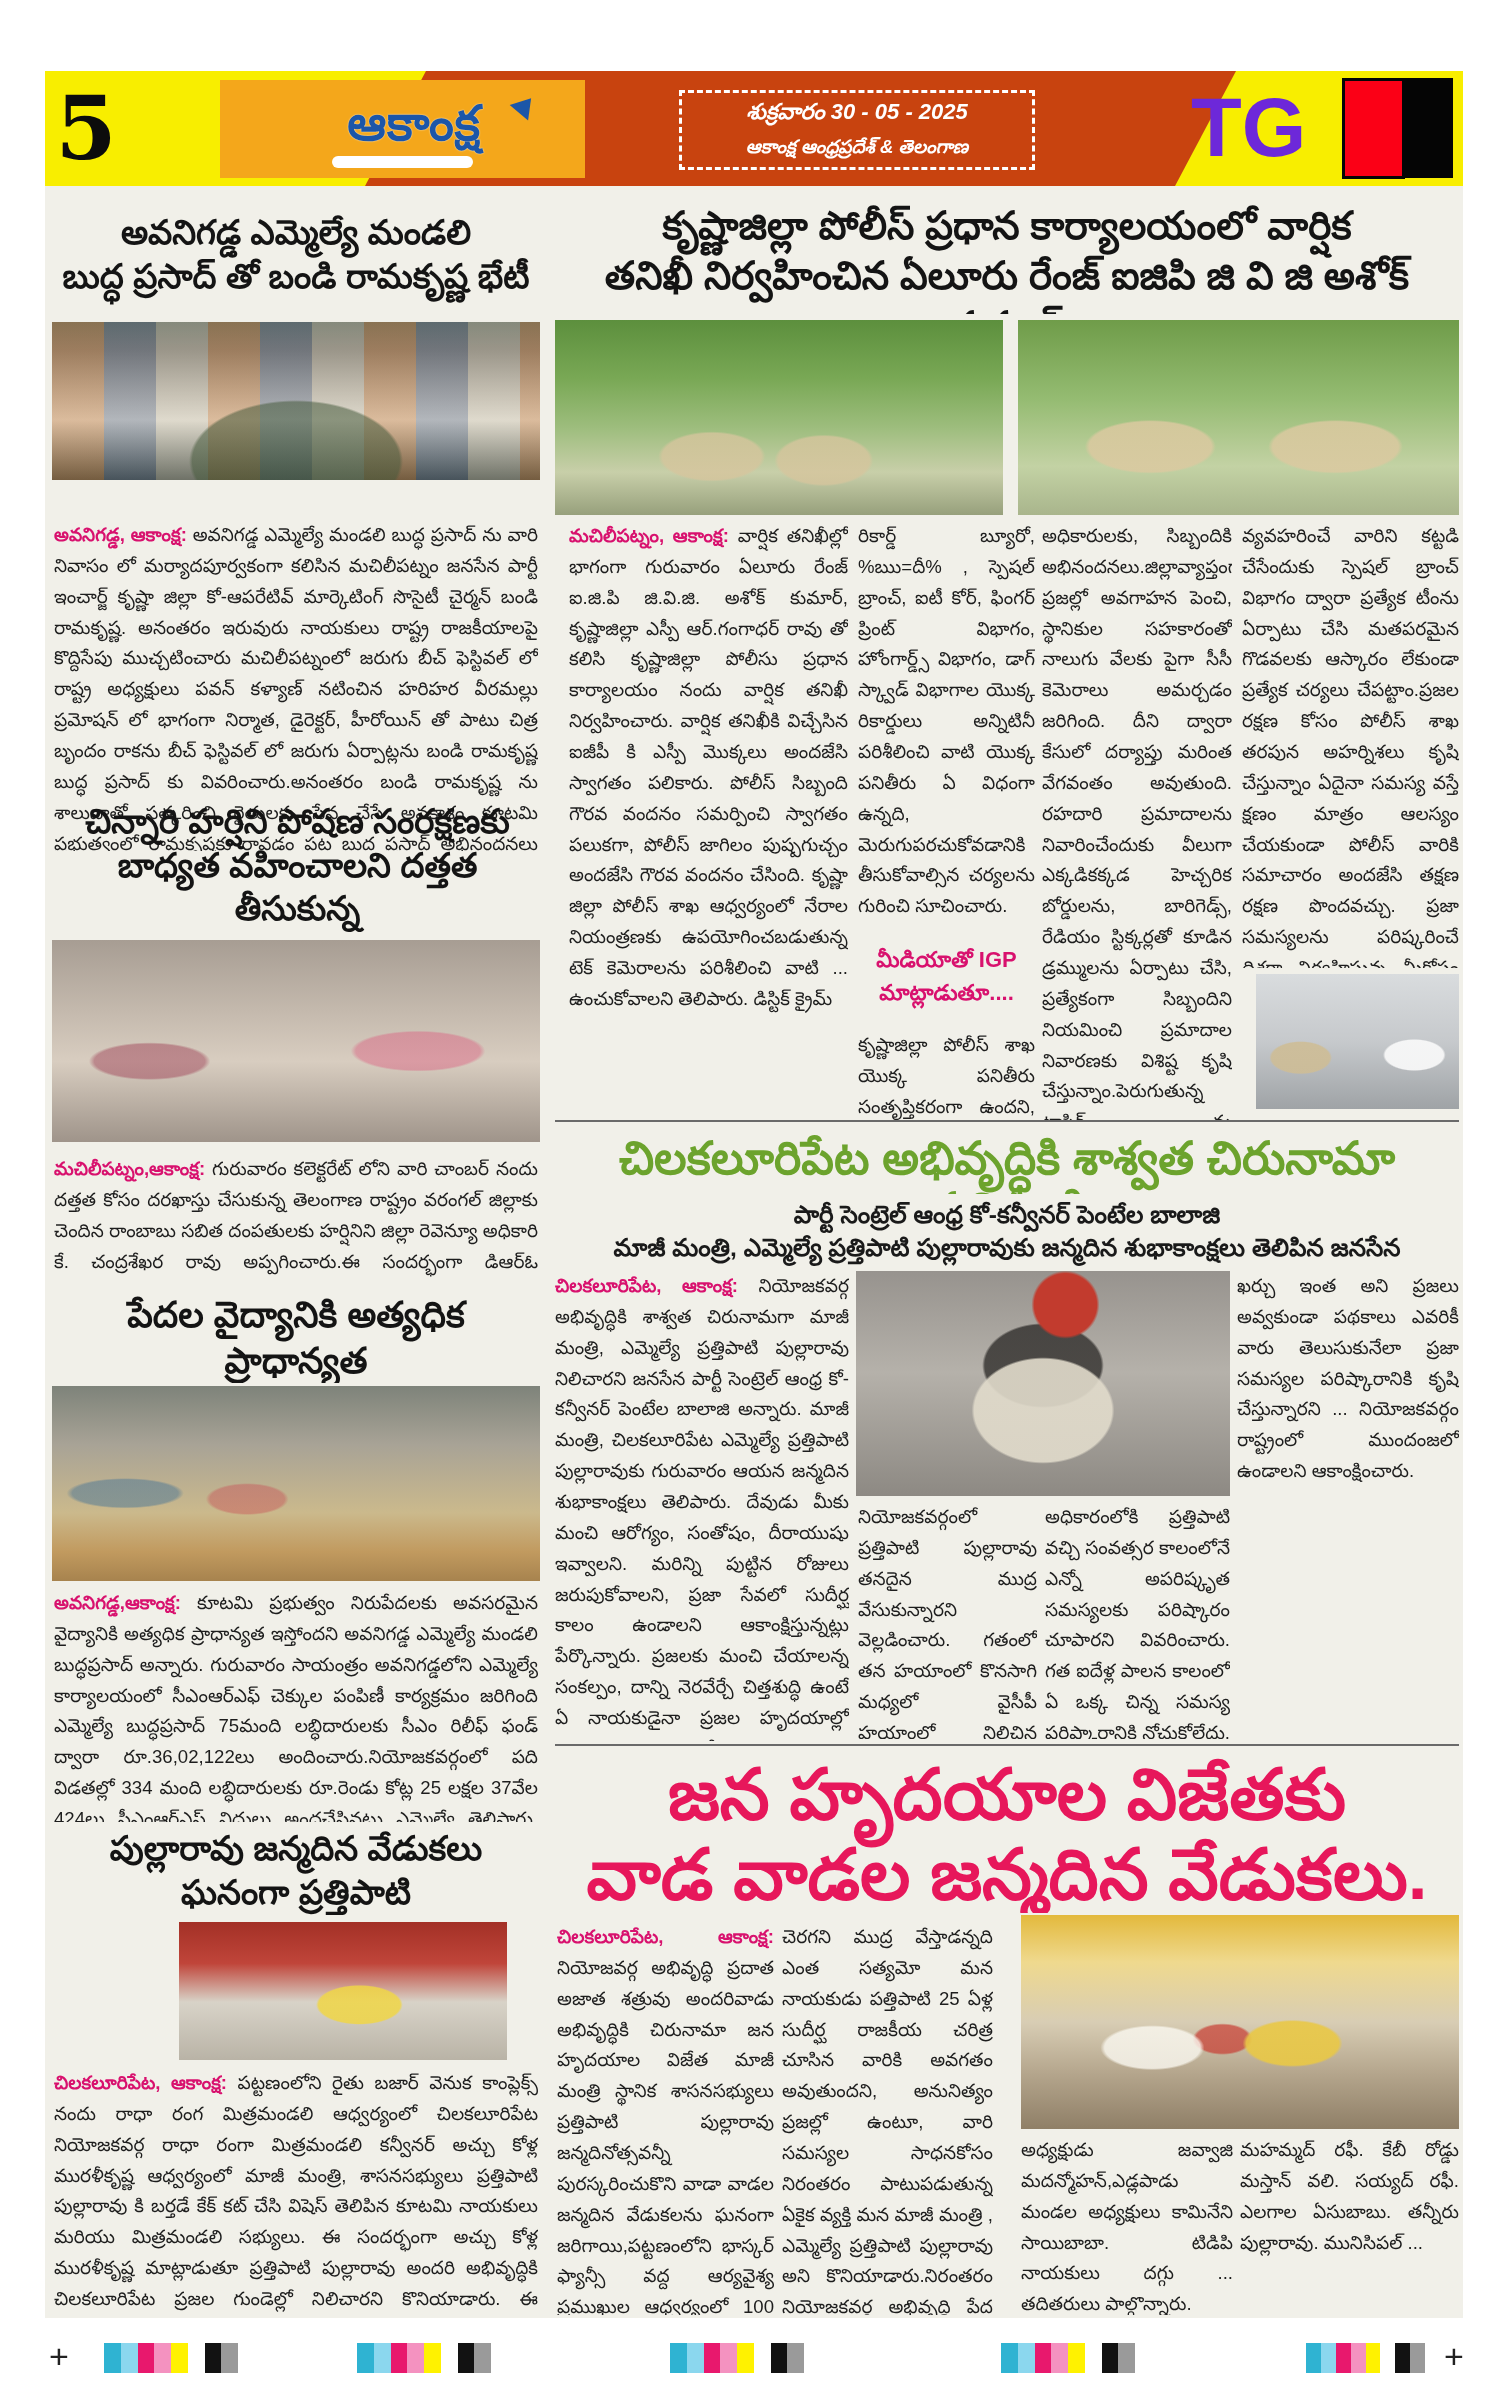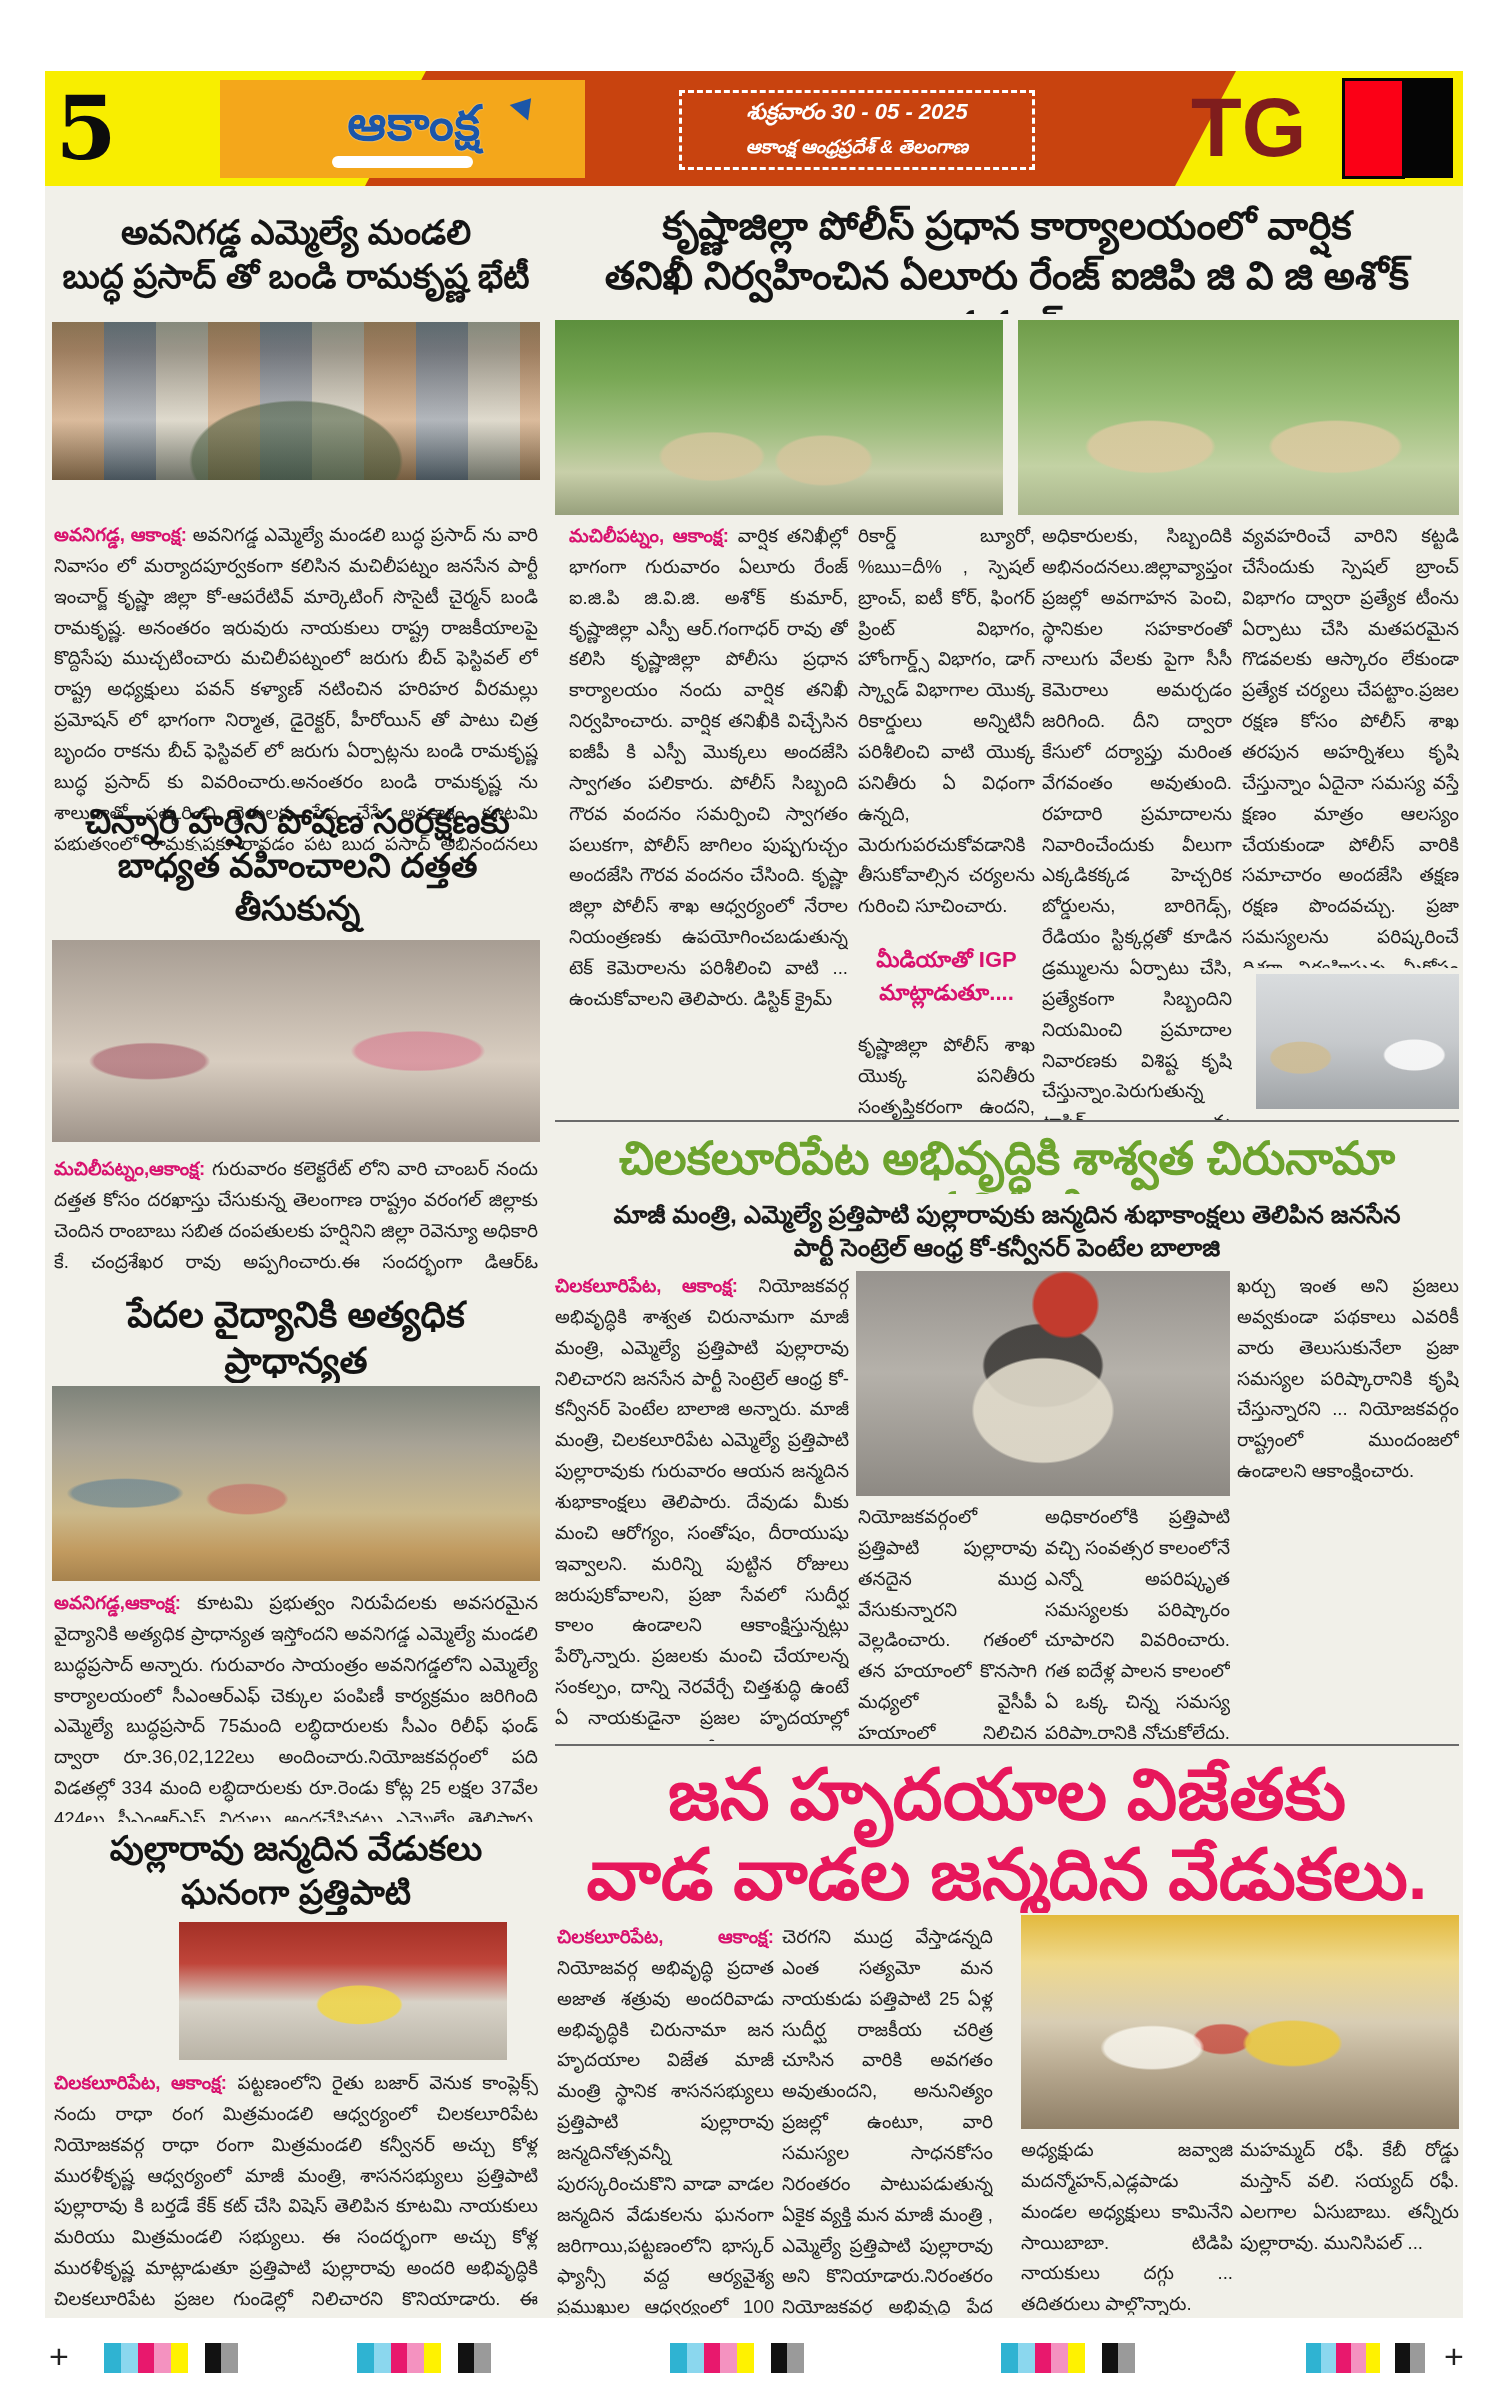--- a/index.html
+++ b/index.html
@@ -11,21 +11,21 @@
   .band{background:#f8ee00;}
   .pageno{font-family:"DejaVu Serif","Liberation Serif",serif;font-size:88px;font-weight:800;color:#0c0c0c;line-height:1;}
   .redwedge{background:#c8430f;clip-path:polygon(7% 0,100% 0,93% 100%,0 100%);}
   .logobox{background:#f4a71b;display:flex;align-items:center;justify-content:center;}
   .logotext{color:#1c56a8;font-size:49px;font-weight:800;letter-spacing:0.7px;text-shadow:0 0 1.5px #ffffff;margin-left:23px;}
   .logopen{position:absolute;right:48px;top:16.4px;width:0;height:0;border-left:12px solid transparent;border-right:12px solid transparent;border-bottom:19.4px solid #1c56a8;transform:rotate(40deg);}
   .logopill{position:absolute;left:112px;bottom:10.4px;width:141px;height:12px;background:#ffffff;border-radius:6px;}
   .dashedbox{border:3.7px dashed #ffffff;display:flex;flex-direction:column;align-items:center;justify-content:space-evenly;text-align:center;}
   .dline1{color:#ffffff;font-weight:800;font-size:22px;}
   .dline2{color:#ffffff;font-weight:800;font-size:18.6px;}
-  .tg{color:#7f1d1d;font-size:83px;font-weight:800;line-height:1;}
+  .tg{color:#6d28d9;font-size:83px;font-weight:800;line-height:1;}
   .blockred{background:#fb0016;border:3px solid #050505;}
   .blockblack{background:#050505;}
   
   .hl{font-weight:800;color:#141414;text-align:center;line-height:1.28;overflow:hidden;}
   .hl-46{font-size:34px;}
   .hl-48{font-size:36px;}
   .hl-52{font-size:39px;}
   .hl-green{color:#6ca32d;font-size:46px;font-weight:800;text-align:center;line-height:1.1;overflow:hidden;}
   .hl-sub{color:#1a1a1a;font-size:24.6px;font-weight:700;text-align:center;line-height:1.35;overflow:hidden;}
   .hl-pink{color:#e7175b;font-size:71px;font-weight:800;text-align:center;line-height:1.12;overflow:hidden;}
@@ -153,22 +153,22 @@
   </div>
   <div class="abs bodytx" style="left:1242px;top:521px;width:217px;height:447px;">
     <span>వ్యవహరించే వారిని కట్టడి చేసేందుకు స్పెషల్ బ్రాంచ్ విభాగం ద్వారా ప్రత్యేక టీంను ఏర్పాటు చేసి మతపరమైన గొడవలకు ఆస్కారం లేకుండా ప్రత్యేక చర్యలు చేపట్టాం.ప్రజల రక్షణ కోసం పోలీస్ శాఖ తరపున అహర్నిశలు కృషి చేస్తున్నాం ఏదైనా సమస్య వస్తే క్షణం మాత్రం ఆలస్యం చేయకుండా పోలీస్ వారికి సమాచారం అందజేసి తక్షణ రక్షణ పొందవచ్చు. ప్రజా సమస్యలను పరిష్కరించే దిశగా నిర్వహిస్తున్న మీకోసం కార్యక్రమం ద్వారా వచ్చే ఫిర్యాదుల పరిష్కారానికి ప్రథమ ప్రాధాన్యత అందిస్తూ, రాష్ట్ర ప్రభుత్వ లక్ష్యాలను నెరవేర్చేందుకు పోలీస్ శాఖ తరపున కృషి చేస్తున్నాము.పోలీస్ కార్యాలయావరణలో గల హోంగార్డ్ యూనిట్ ఆఫీస్, ఇండోర్ షటిల్ కోర్ట్, బ్యాట్మెంటన్ కోర్టు లను పరిశీలించి, వాటి నిర్వహణను చూసి ఎస్పీ ని, పోలీసు అధికారులను ప్రత్యేకంగా అభినందించారు.</span>
   </div>
   <div class="ph ph8" style="left:1256px;top:974px;width:203px;height:135px;"></div>
 
   <div class="abs rule" style="left:555px;top:1120px;width:904px;"></div>
 
   <div class="abs hl-green" style="left:555px;top:1133px;width:904px;height:61px;">చిలకలూరిపేట అభివృద్ధికి శాశ్వత చిరునామా ప్రత్తిపాటి</div>
   <div class="abs hl-sub" style="left:555px;top:1198px;width:904px;height:68px;">
+    <div>పార్టీ సెంట్రెల్ ఆంధ్ర కో-కన్వీనర్ పెంటేల బాలాజి</div>
     <div>మాజీ మంత్రి, ఎమ్మెల్యే ప్రత్తిపాటి పుల్లారావుకు జన్మదిన శుభాకాంక్షలు తెలిపిన జనసేన</div>
-    <div>పార్టీ సెంట్రెల్ ఆంధ్ర కో-కన్వీనర్ పెంటేల బాలాజి</div>
   </div>
   <div class="abs bodytx" style="left:555px;top:1271px;width:294px;height:470px;">
     <span class="dateline">చిలకలూరిపేట, ఆకాంక్ష:</span>
     <span>నియోజకవర్గ అభివృద్ధికి శాశ్వత చిరునామగా మాజీ మంత్రి, ఎమ్మెల్యే ప్రత్తిపాటి పుల్లారావు నిలిచారని జనసేన పార్టీ సెంట్రెల్ ఆంధ్ర కో-కన్వీనర్ పెంటేల బాలాజి అన్నారు. మాజీ మంత్రి, చిలకలూరిపేట ఎమ్మెల్యే ప్రత్తిపాటి పుల్లారావుకు గురువారం ఆయన జన్మదిన శుభాకాంక్షలు తెలిపారు. దేవుడు మీకు మంచి ఆరోగ్యం, సంతోషం, దీరాయుషు ఇవ్వాలని. మరిన్ని పుట్టిన రోజులు జరుపుకోవాలని, ప్రజా సేవలో సుదీర్ఘ కాలం ఉండాలని ఆకాంక్షిస్తున్నట్లు పేర్కొన్నారు. ప్రజలకు మంచి చేయాలన్న సంకల్పం, దాన్ని నెరవేర్చే చిత్తశుద్ధి ఉంటే ఏ నాయకుడైనా ప్రజల హృదయాల్లో చెరగని ముద్ర వేస్తాడన్నది చరిత్ర చెబుతున్న నిజమని, అనునిత్యం ప్రజల్లో ఉంటూ, వారి సమస్యల సాధనకోసం పాటుపడుతున్న వ్యక్తి మాజీ మంత్రి , ఎమ్మెల్యే ప్రత్తిపాటి పుల్లారావుని బాలాజి చెప్పారు. కూటమి ప్రభుత్వం ఏర్పాటై మరి కొన్ని రోజుల్లో ఏడాది పూర్తి అవుతున్న తరుణంలో అతి ఈ స్వల్ప సమయంలోనే చిలకలూరిపేట</span>
   </div>
   <div class="ph ph7" style="left:856px;top:1271px;width:374px;height:225px;"></div>
   <div class="abs bodytx" style="left:858px;top:1502px;width:179px;height:237px;">
     <span>నియోజకవర్గంలో ప్రత్తిపాటి పుల్లారావు తనదైన ముద్ర వేసుకున్నారని వెల్లడించారు. గతంలో తన హయాంలో కొనసాగి మధ్యలో వైసీపీ హయాంలో నిలిచిన అభివృద్ధిని పట్టాలు ఎక్కించటానికి సిద్దమయ్యారన్నారు. ఎన్నుకున్న ప్రజలకు మంచి చేయలన్న చిత్తశుద్ధి ఉన్నప్పుడు, లక్ష్యశుద్ది ఉన్నప్పుడు, సంకల్పశుద్ధి ఉన్నప్పుడు అభివృద్ది ... ప్రత్తిపాటి నిదర్శనంగా నిలుస్తున్నారు.</span>
   </div>
   <div class="abs bodytx" style="left:1045px;top:1502px;width:185px;height:237px;">

